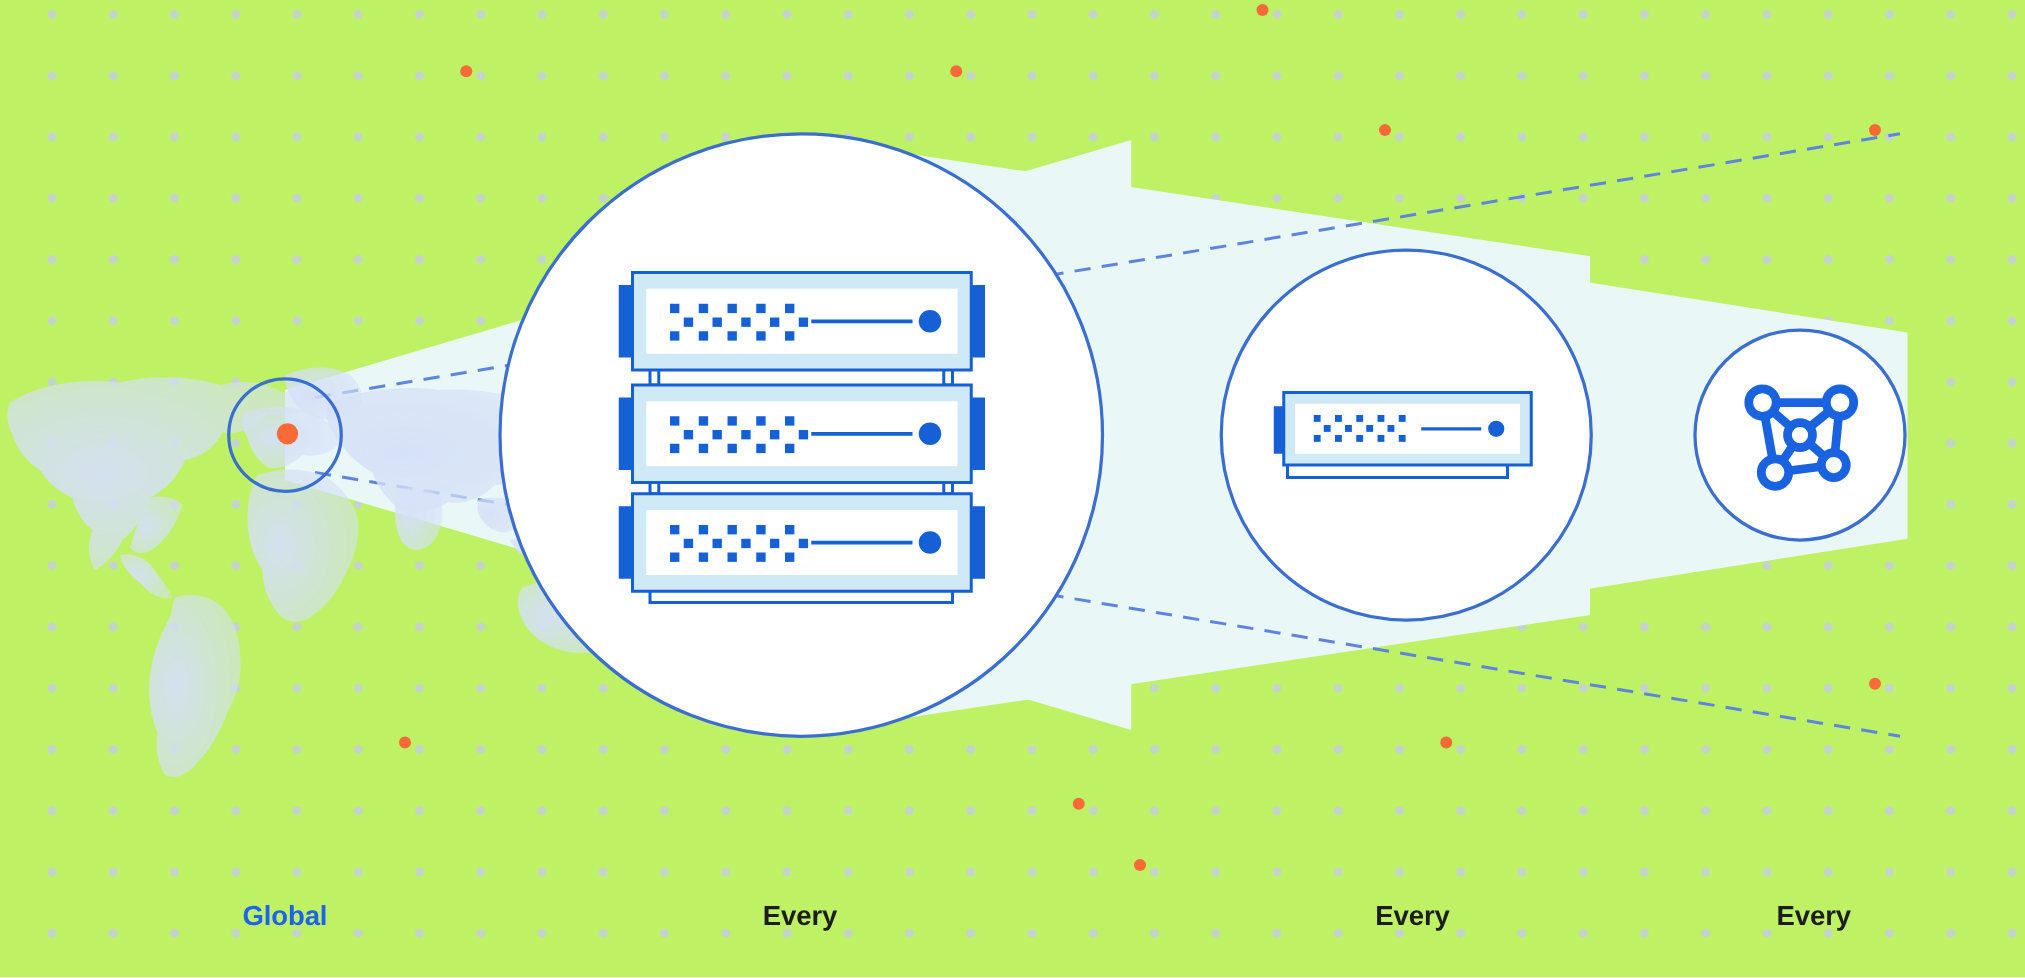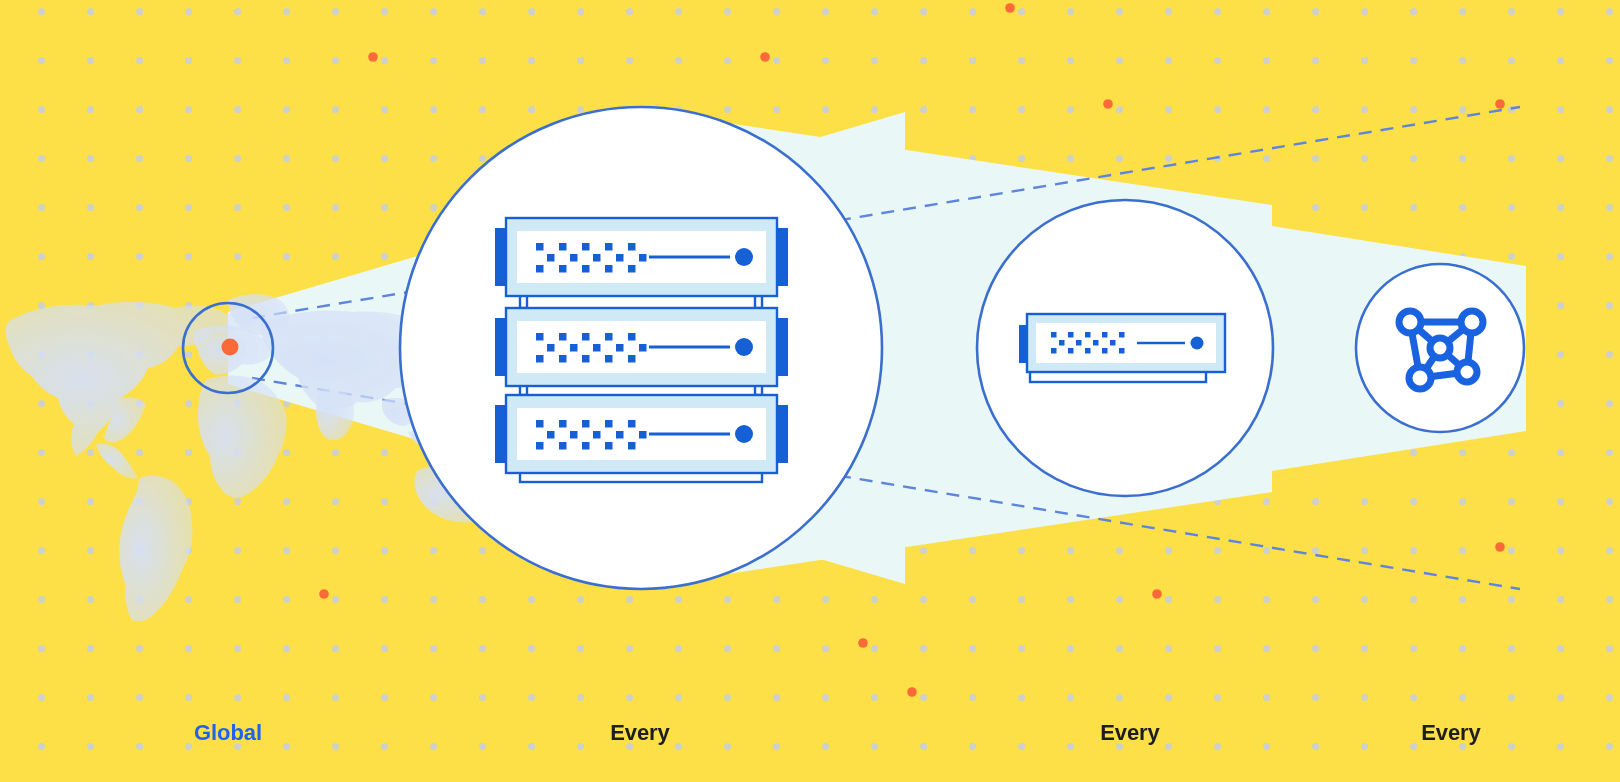--- a/index.html
+++ b/index.html
@@ -8,21 +8,21 @@
     padding: 0;
     background: #ffffff;
   }
   body {
     font-family: "Liberation Sans", sans-serif;
   }
   #stage {
     position: relative;
     width: 1620px;
     height: 782px;
-    background: #fde047;
+    background: #bef264;
     overflow: hidden;
   }
   #stage svg.layer {
     position: absolute;
     left: 0;
     top: 0;
     width: 1620px;
     height: 782px;
   }
   .caption {

